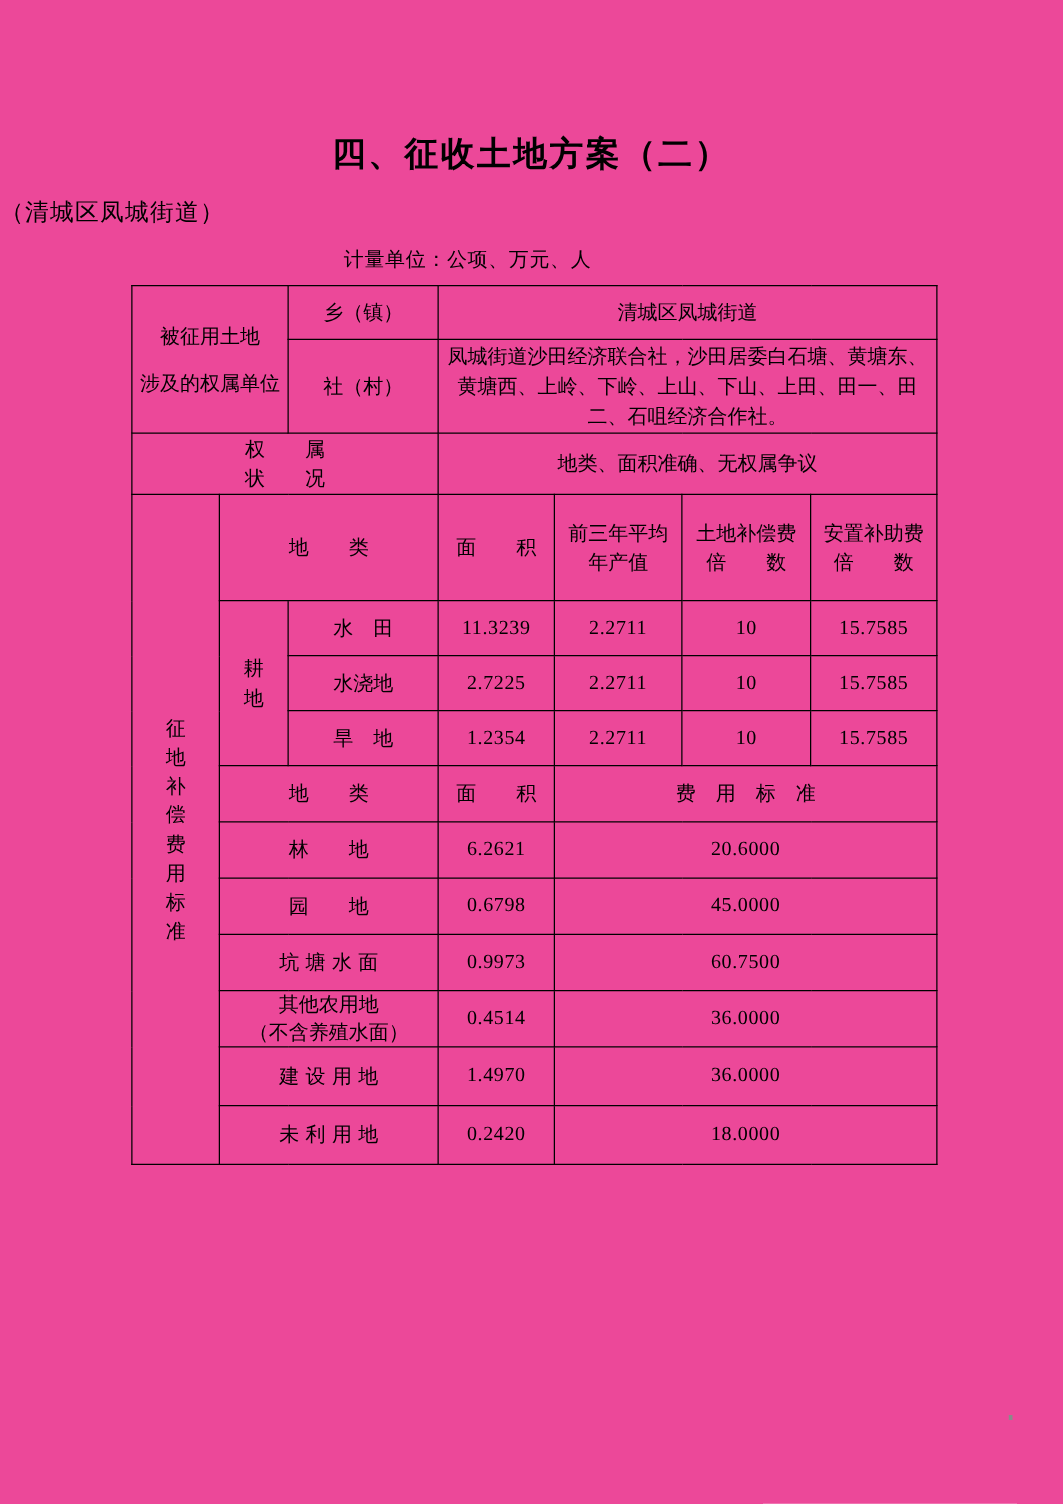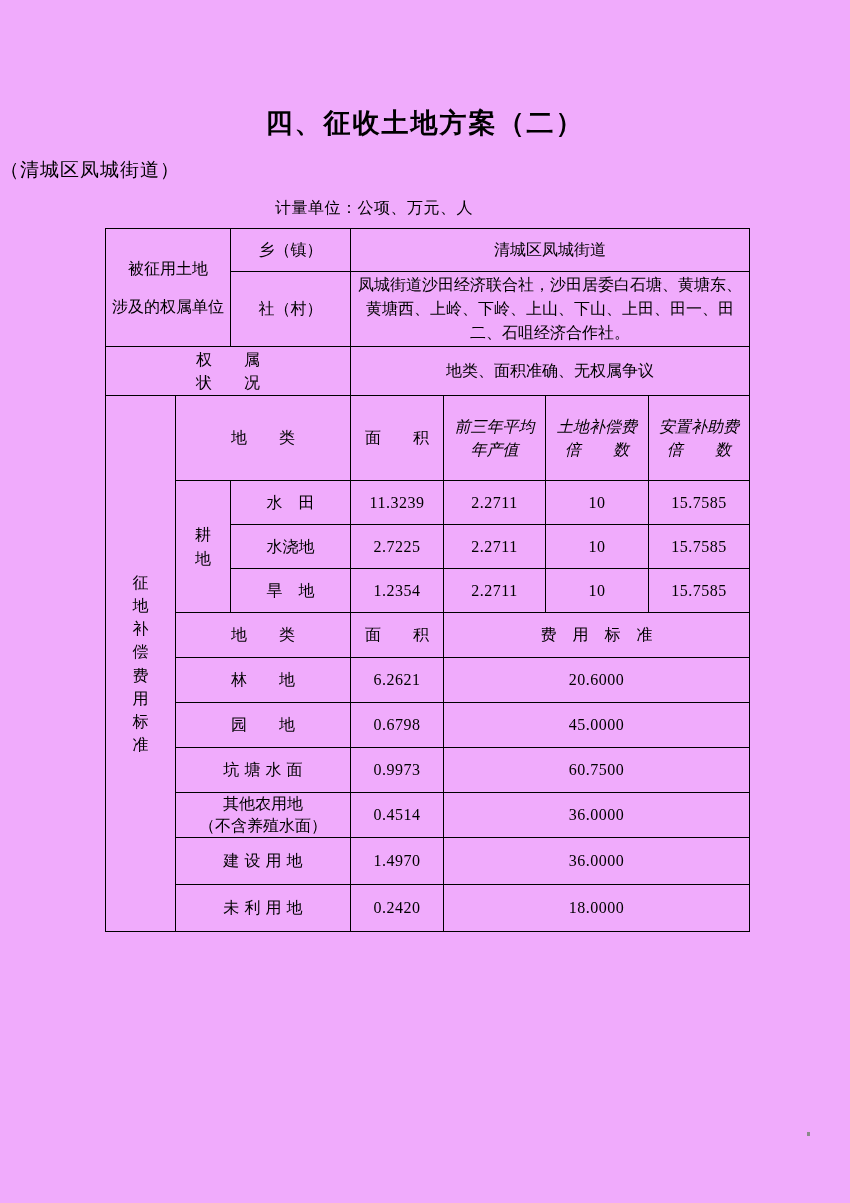--- a/index.html
+++ b/index.html
@@ -11,21 +11,21 @@
     width: 850px;
     height: 1203px;
     position: relative;
     font-family: "DejaVu Sans", "Liberation Sans", sans-serif;
     color: #000000;
     overflow: hidden;
   }
   .page {
     position: absolute;
     inset: 0;
-    background: #f0abfc;
+    background: #ec4899;
   }
 
   
   .doc-title {
     position: absolute;
     top: 105px;
     left: 0;
     width: 850px;
     text-align: center;
     font-family: "DejaVu Serif", "Liberation Serif", serif;
@@ -91,21 +91,21 @@
     letter-spacing: 0;
   }
   .vlabel span { display: block; }
 
   .vsub {
     font-size: 16px;
     line-height: 2.2;
   }
   .vsub span { display: block; }
 
-  .unit-head { line-height: 1.95; font-style: italic; }
+  .unit-head { line-height: 1.95; }
 
   .artifact {
     position: absolute;
     left: 807px;
     top: 1132px;
     width: 3px;
     height: 4px;
     background: #8a8a8a;
   }
 </style>

